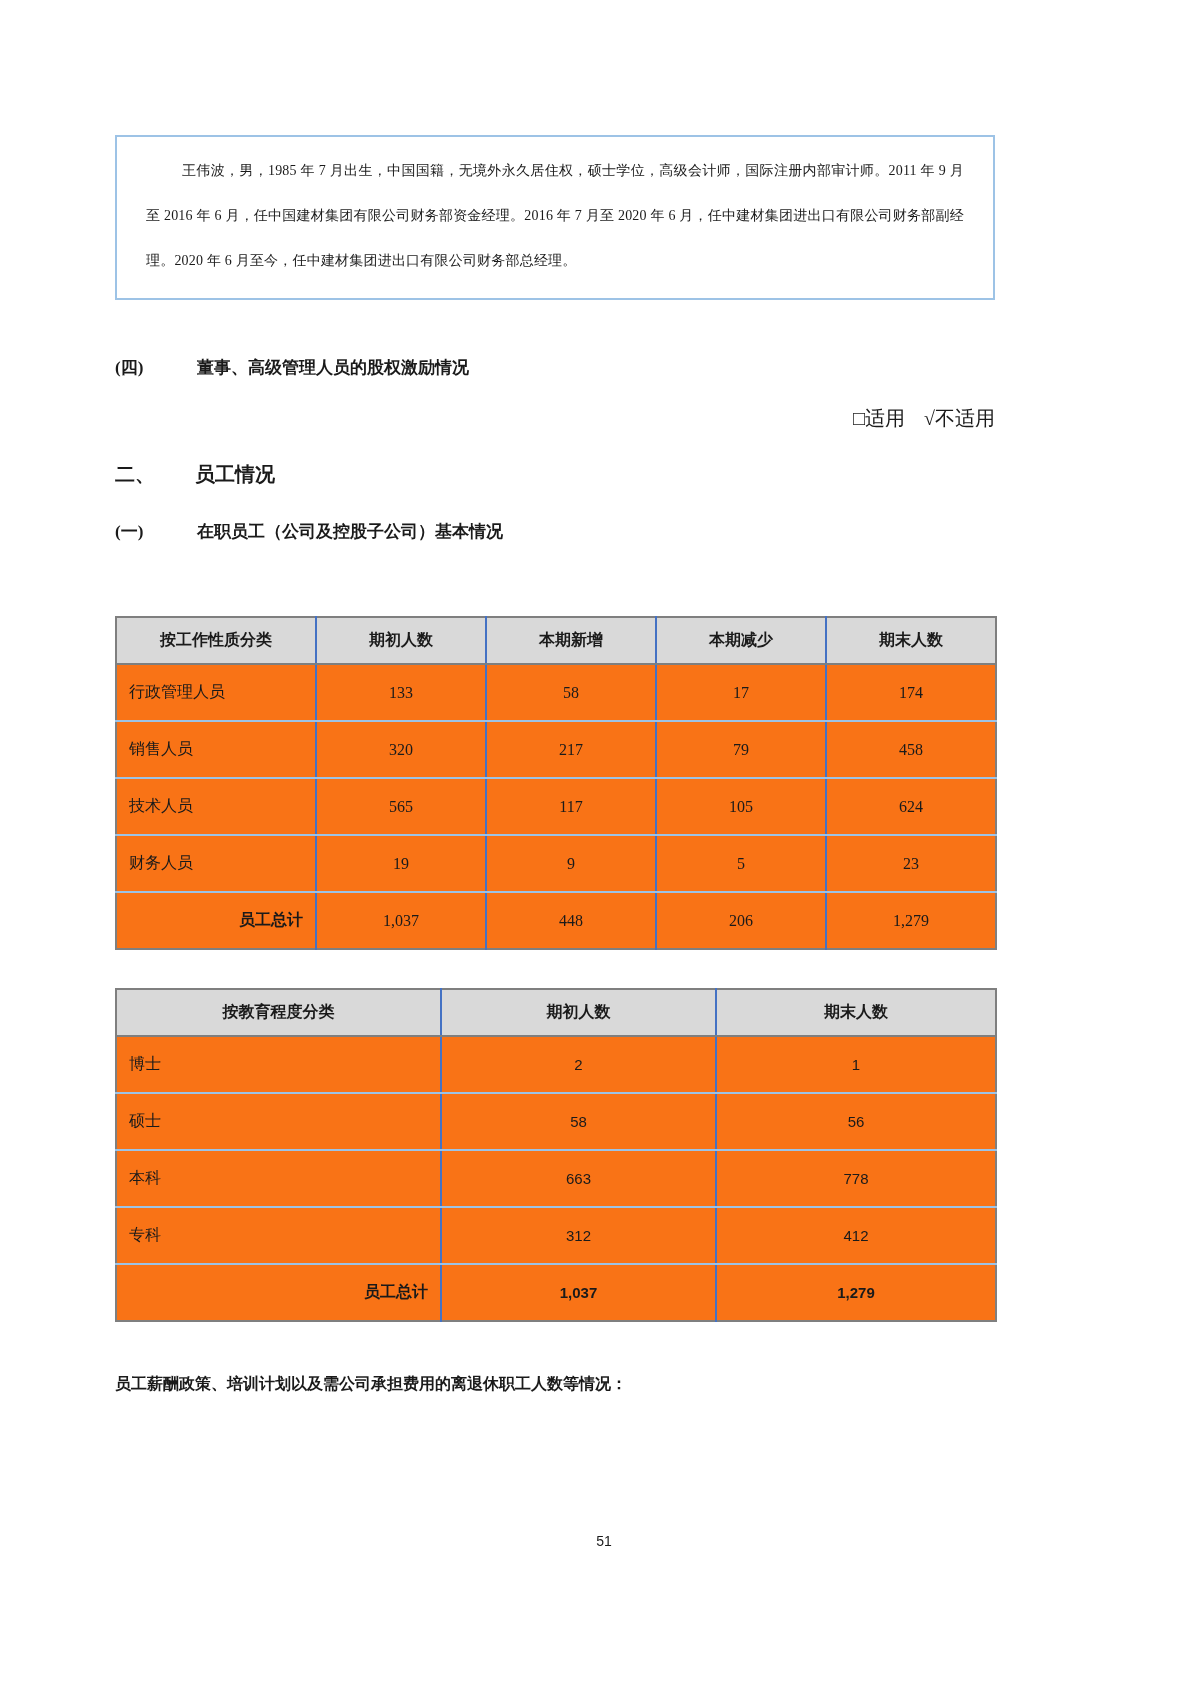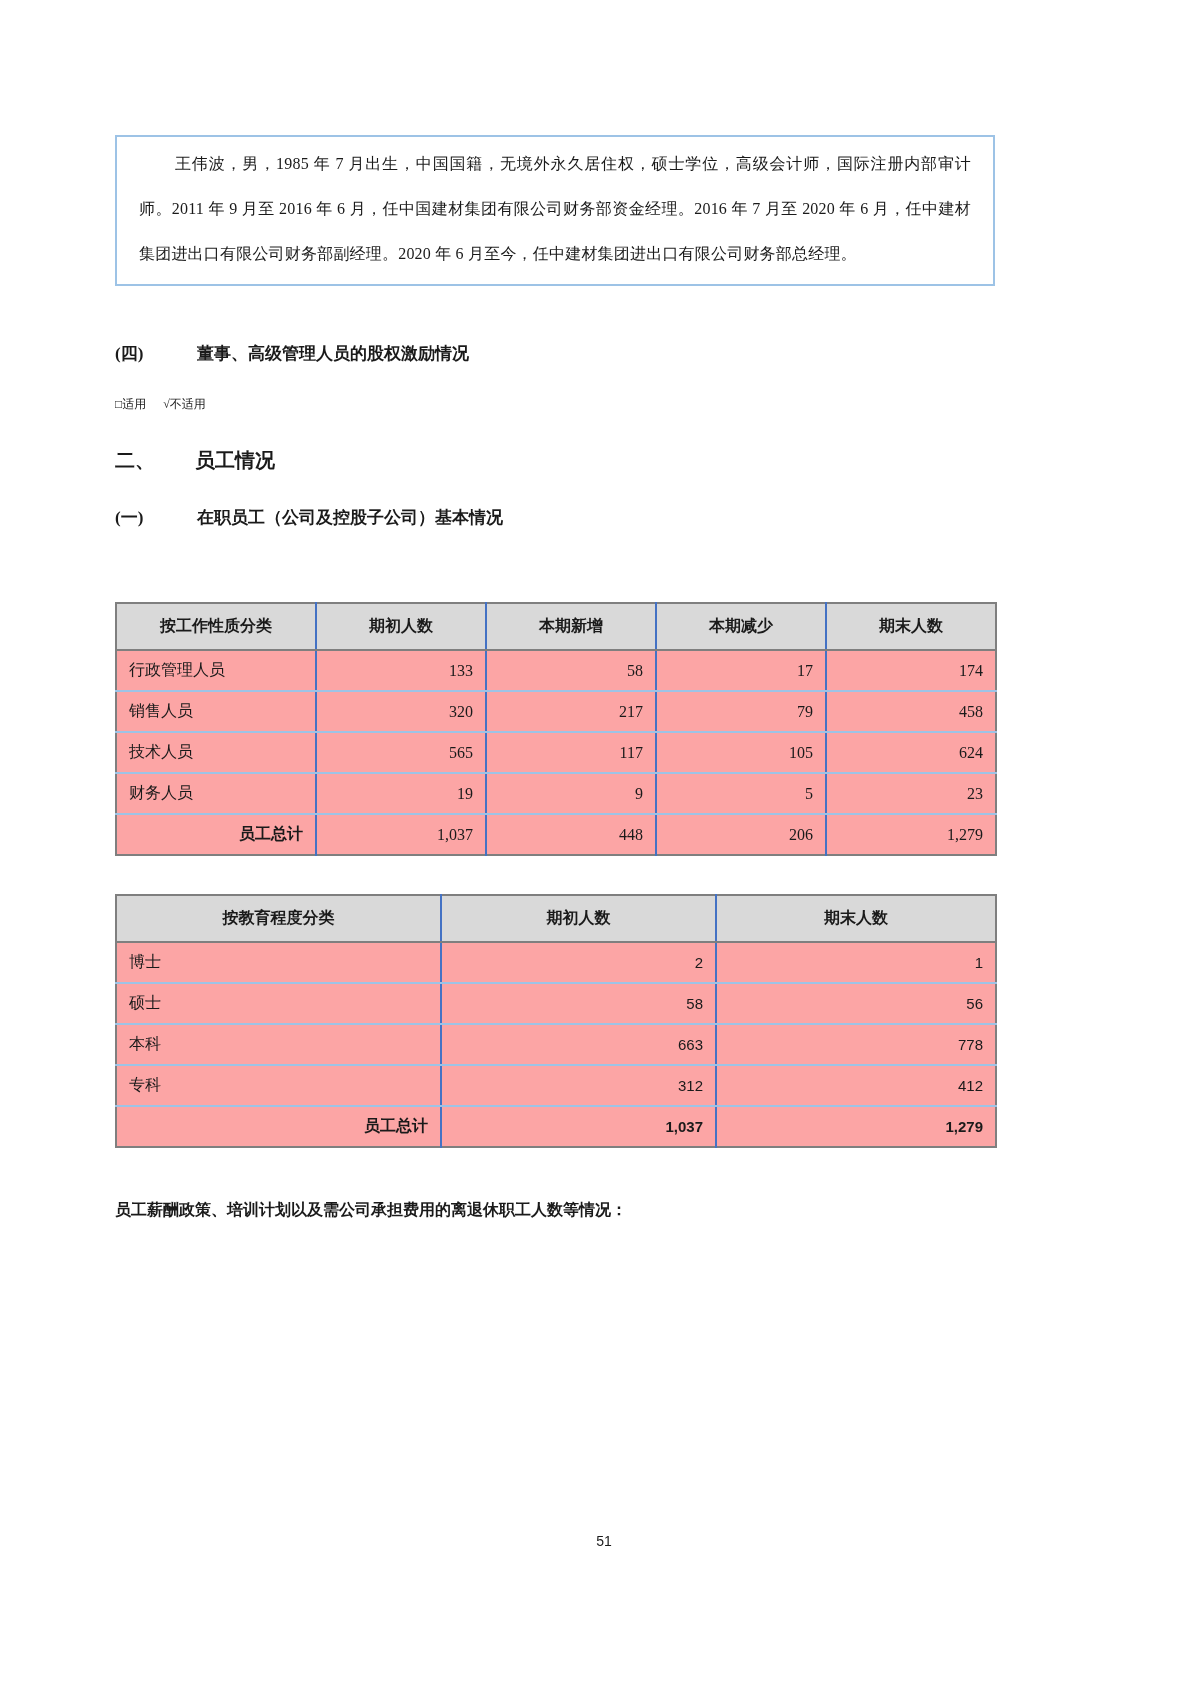--- a/index.html
+++ b/index.html
@@ -15,22 +15,22 @@
     overflow: hidden;
   }
   .content { width: 880px; margin-left: 115px; }
 
   
   .bio-box {
     border: 2px solid #9DC3E6;
     padding: 4px 22px 8px 22px;
   }
   .bio-box p {
-    margin: 0;
-    font-size: 16px;
+    margin: 7px;
+    font-size: 14px;
     line-height: 45px;
     text-align: justify;
     text-indent: 36px;
     letter-spacing: 0.2px;
   }
 
   
   .sec-heading {
     display: flex;
     font-weight: bold;
@@ -38,22 +38,23 @@
     line-height: 24px;
   }
   .sec-heading .num { width: 82px; flex: 0 0 82px; }
   .h4 { margin-top: 56px; }
   .h3 { margin-top: 32px; }
   .h2 { margin-top: 30px; font-size: 20px; line-height: 28px; }
   .h2 .num { width: 80px; flex: 0 0 80px; }
 
   .applicable-line {
     margin-top: 26px;
-    font-size: 12px;
+    font-size: 20px;
     line-height: 24px;
+    text-align: right;
   }
   .applicable-line .na { margin-left: 14px; }
 
   
   table {
     border-collapse: collapse;
     width: 100%;
     table-layout: fixed;
     border: 2px solid #7F7F7F;
   }
@@ -64,33 +65,33 @@
     font-weight: bold;
     font-size: 16px;
     height: 47px;
     text-align: center;
     border-bottom: 2px solid #7F7F7F;
     border-right: 2px solid #4472C4;
     padding: 0;
   }
   th:last-child { border-right: none; }
   td {
-    height: 41px;
+    height: 57px;
     font-size: 16px;
     border-right: 2px solid #4472C4;
     border-bottom: 2px solid #9DC3E6;
     padding: 0 12px;
-    background: #fca5a5;
+    background: #f97316;
     margin-top: 35px;
   }
   td:last-child { border-right: none; }
   tr:last-child td { border-bottom: none; }
   td.lbl-left  { text-align: left; }
   td.lbl-center { text-align: left; }
-  td.num { text-align: right; }
+  td.num { text-align: center; }
   .tbl2 td.num {
     font-family: "Liberation Sans", sans-serif;
     font-size: 15px;
   }
   tr.total td.lbl-left, tr.total td.lbl-center { text-align: right; font-weight: bold; }
   .tbl2 tr.total td { font-weight: bold; }
 
   .footer-note {
     margin-top: 50px;
     font-weight: bold;

